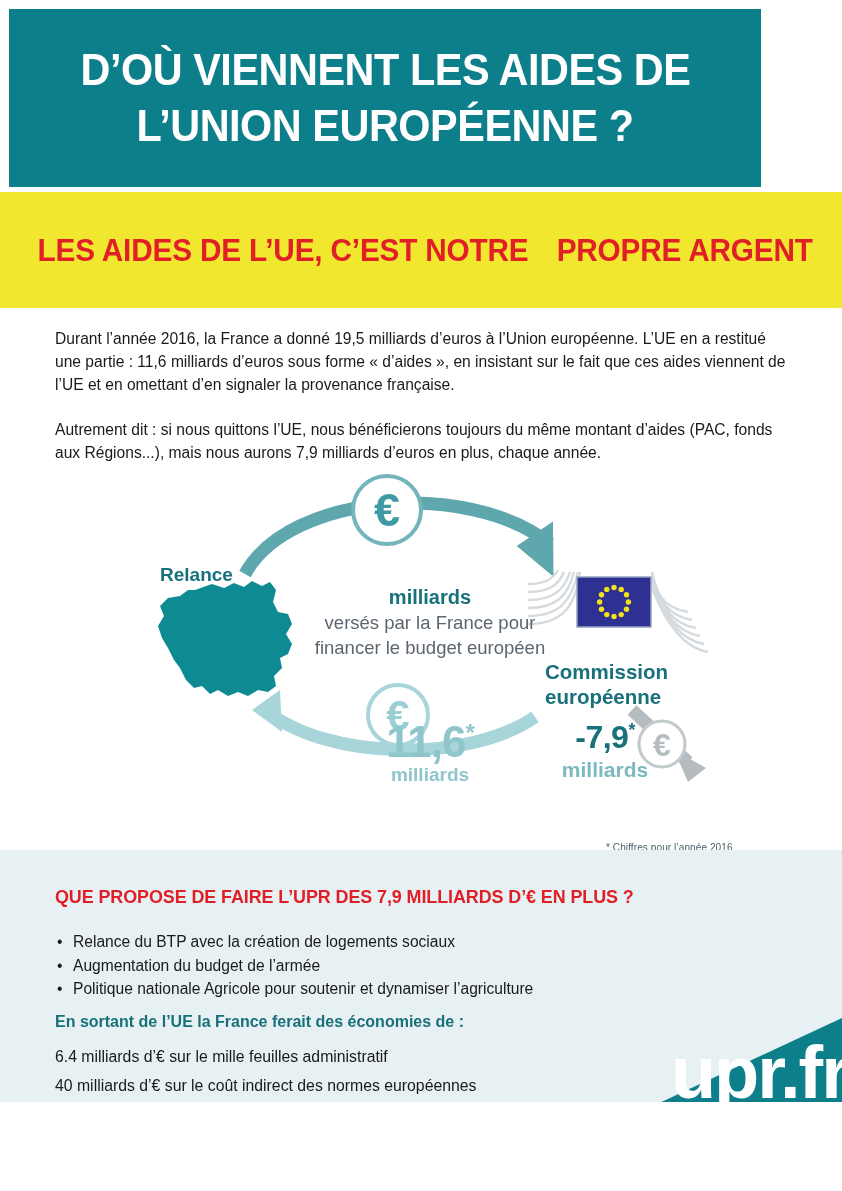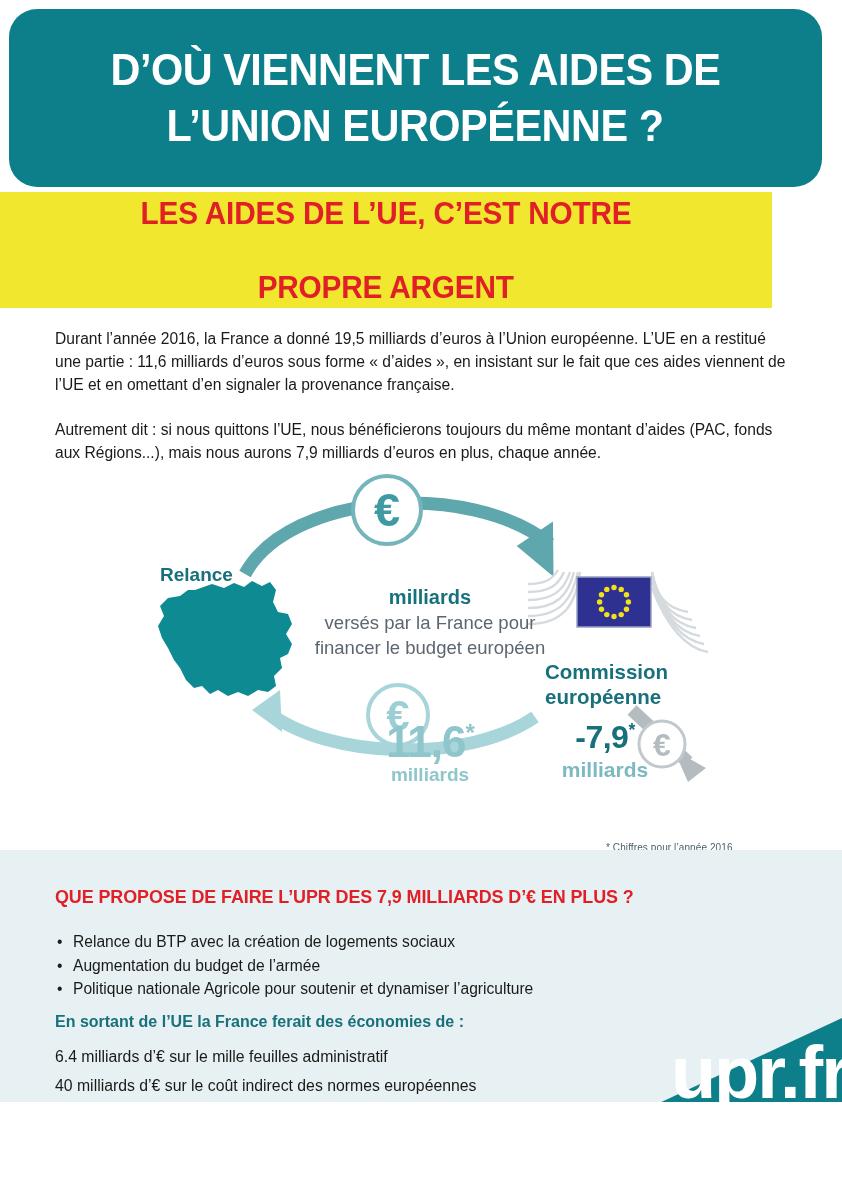--- a/index.html
+++ b/index.html
@@ -17,52 +17,50 @@
     height: 1191px;
     background: #ffffff;
     overflow: hidden;
   }
 
   
   .header-band {
     position: absolute;
     left: 9px;
     top: 9px;
-    width: 813px;
+    width: 752px;
     height: 178px;
     background: #0d7f8a;
     display: flex;
     flex-direction: column;
     align-items: center;
     justify-content: center;
-    border-radius: 28px;
   }
   .header-title-line {
     color: #ffffff;
     font-weight: 700;
     font-size: 45px;
     line-height: 56px;
     letter-spacing: -0.5px;
     text-align: center;
     transform: scaleX(0.92);
     white-space: nowrap;
   }
 
   
   .yellow-band {
     position: absolute;
     left: 0px;
     top: 192px;
-    width: 772px;
+    width: 842px;
     height: 116px;
     background: #f2e72f;
     display: flex;
-    flex-direction: column;
     align-items: center;
-    justify-content: space-between;
+    justify-content: center;
   }
   .sub-title-line {
     color: #e01f26;
     font-weight: 700;
     font-size: 32px;
     line-height: 42px;
     letter-spacing: -0.2px;
     text-align: center;
     transform: scaleX(0.93);
     white-space: nowrap;

